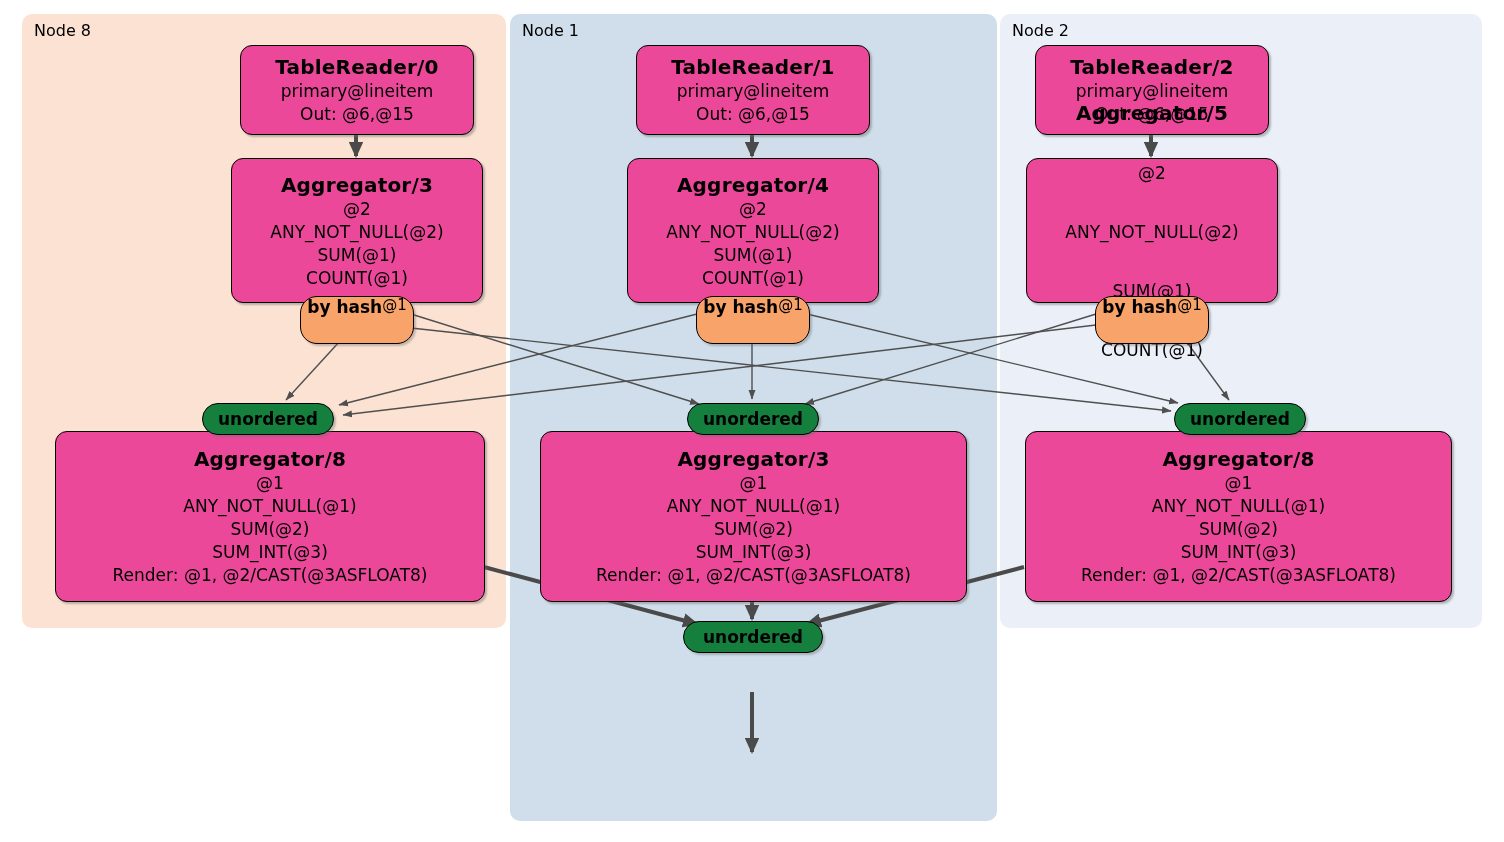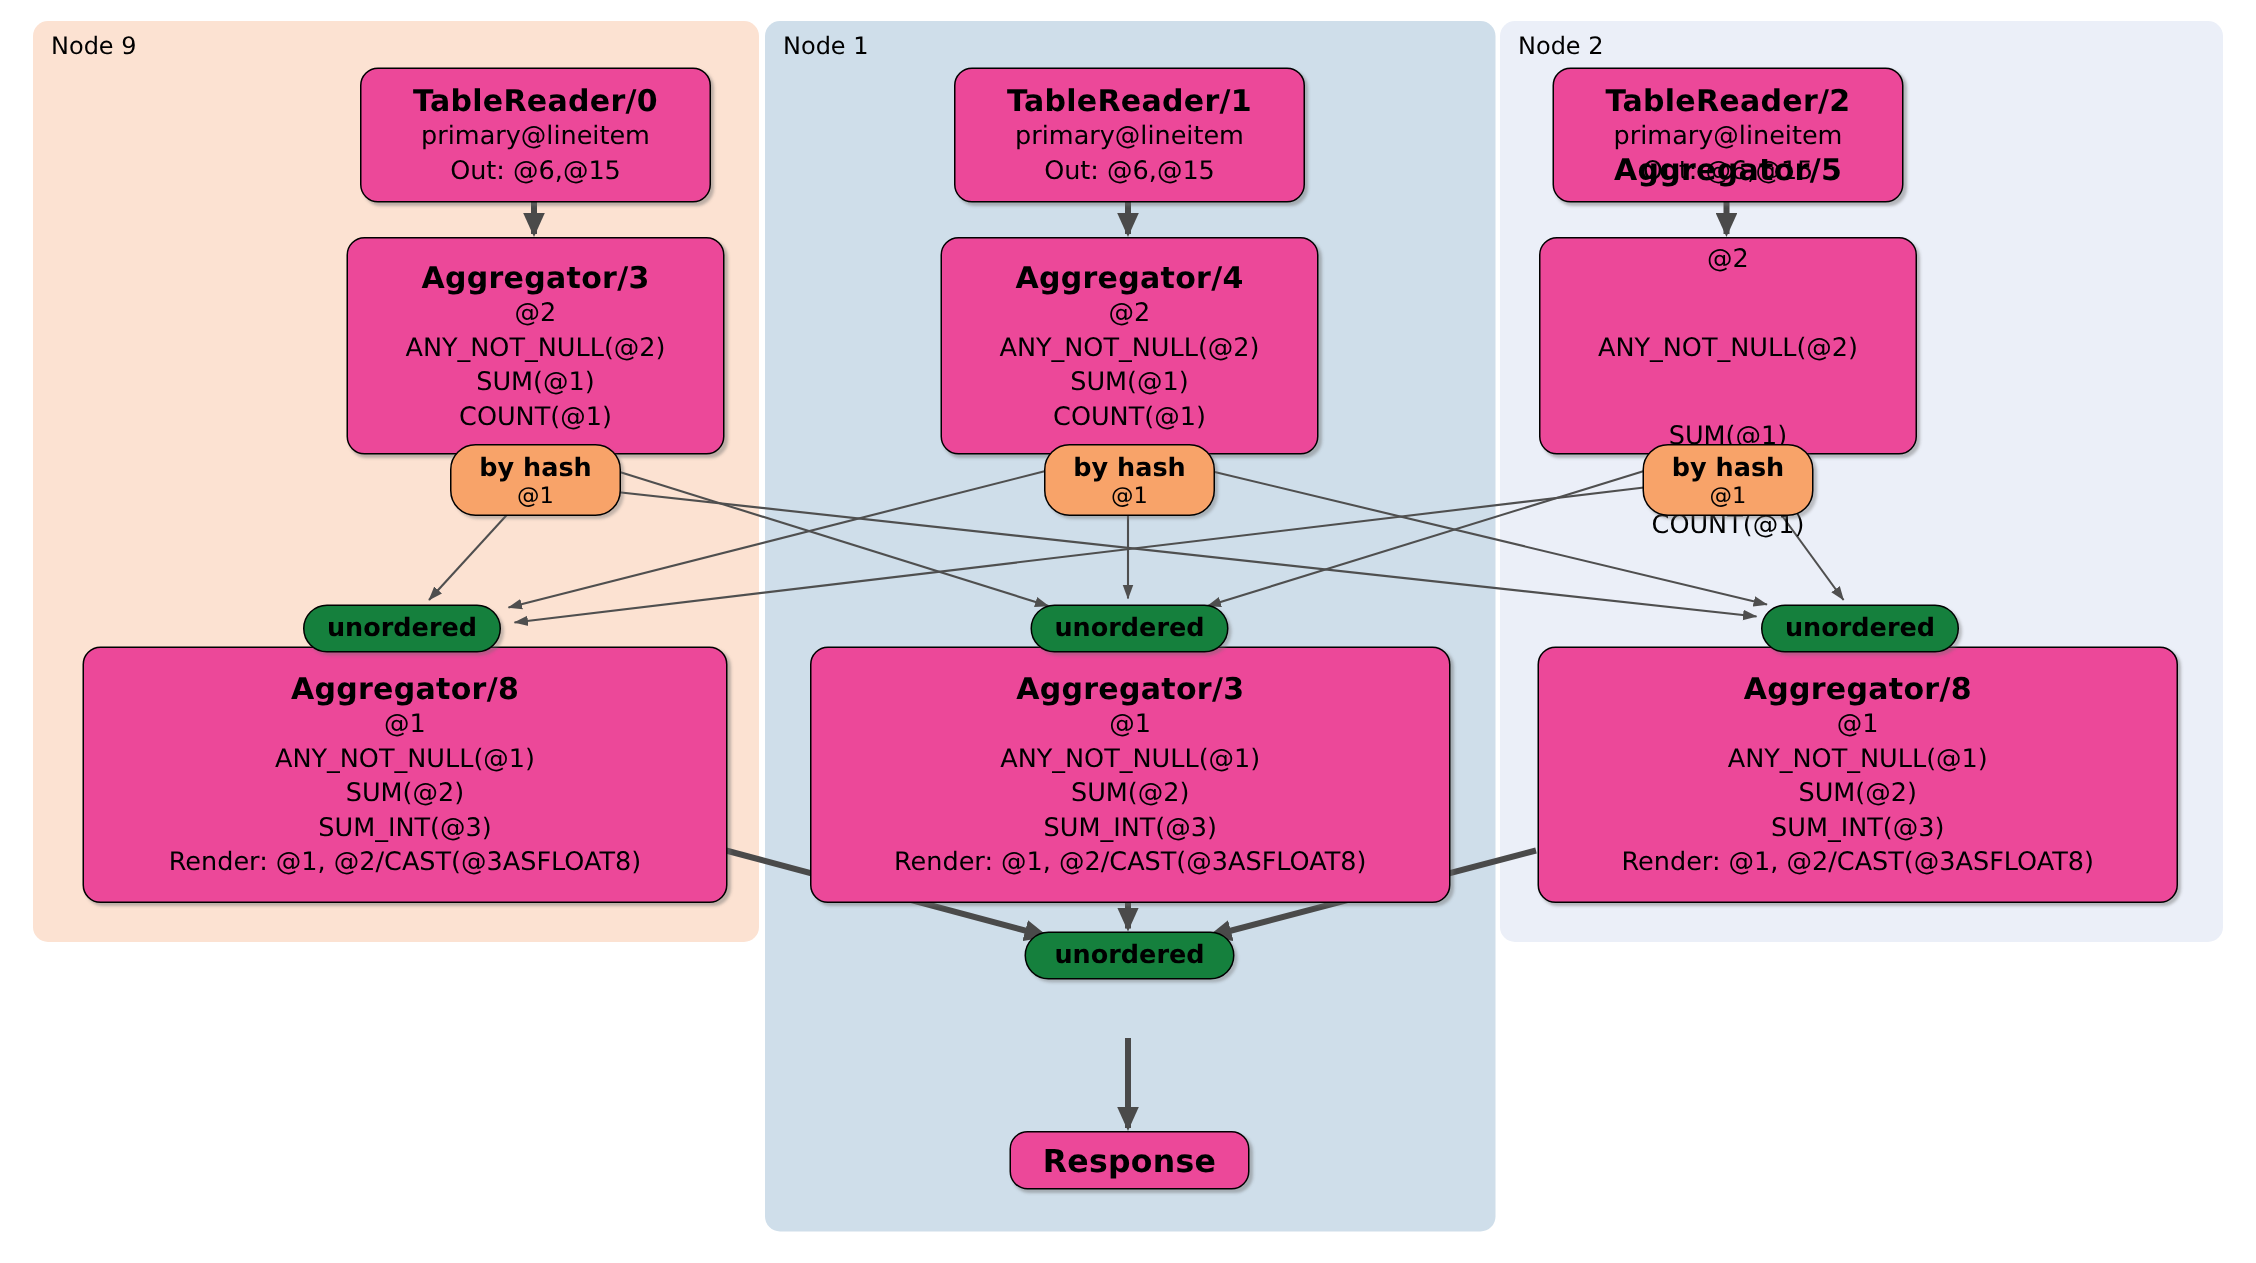--- a/index.html
+++ b/index.html
@@ -9,34 +9,34 @@
   .region-label{position:absolute;top:7px;left:12px;font-size:16px;color:#000;}
   .edges{position:absolute;left:0;top:0;width:1504px;height:842px;z-index:1;}
   .box{position:absolute;z-index:2;background:#ec4899;border:1.5px solid #000;border-radius:12px;
        box-shadow:2px 2px 2px rgba(110,110,110,0.45);
        display:flex;flex-direction:column;justify-content:center;align-items:center;text-align:center;}
   .box .title{font-weight:bold;font-size:20px;line-height:26px;letter-spacing:.2px;}
   .box .line{font-size:17px;line-height:23px;white-space:nowrap;}
   .box.small .title{font-size:21px;line-height:26px;}
   .router{position:absolute;z-index:3;background:#f8a369;border:1.8px solid #000;border-radius:17px;
           box-shadow:2px 2px 2px rgba(110,110,110,0.4);
-          display:flex;flex-direction:column;justify-content:center;align-items:center;text-align:center;}
+          display:flex;justify-content:center;align-items:flex-start;text-align:center;}
   .router .rlabel{font-weight:bold;font-size:17px;line-height:20px;}
   .router .rdetail{font-size:15px;line-height:17px;}
   .pill{position:absolute;z-index:3;background:#15803d;border:1.8px solid #000;border-radius:16px;
         box-shadow:2px 2px 2px rgba(110,110,110,0.4);
         display:flex;justify-content:center;align-items:center;font-weight:bold;font-size:17px;}
 </style>
 </head>
 <body>
 
 <div class="canvas">
 
   <div class="region" style="left:22px;top:14px;width:484px;height:614px;background:#fce2d2;">
-    <div class="region-label">Node 9</div>
+    <div class="region-label">Node 8</div>
   </div>
   <div class="region" style="left:510px;top:14px;width:487px;height:807px;background:#cfdeea;">
     <div class="region-label">Node 1</div>
   </div>
   <div class="region" style="left:1000px;top:14px;width:482px;height:614px;background:#ebeff8;">
     <div class="region-label">Node 2</div>
   </div>
 
   <svg class="edges" viewBox="0 0 1504 842">
     <defs>
@@ -151,17 +151,14 @@
     <div class="line">@1</div>
     <div class="line">ANY_NOT_NULL(@1)</div>
     <div class="line">SUM(@2)</div>
     <div class="line">SUM_INT(@3)</div>
     <div class="line">Render: @1, @2/CAST(@3ASFLOAT8)</div>
   </div>
 
   <div class="pill" style="left:683px;top:621px;width:138px;height:30px;">
     <span>unordered</span>
   </div>
-  <div class="box small" style="left:673px;top:754px;width:158px;height:37px;">
-    <div class="title">Response</div>
-  </div>
 
 </div>
 
 </body></html>

